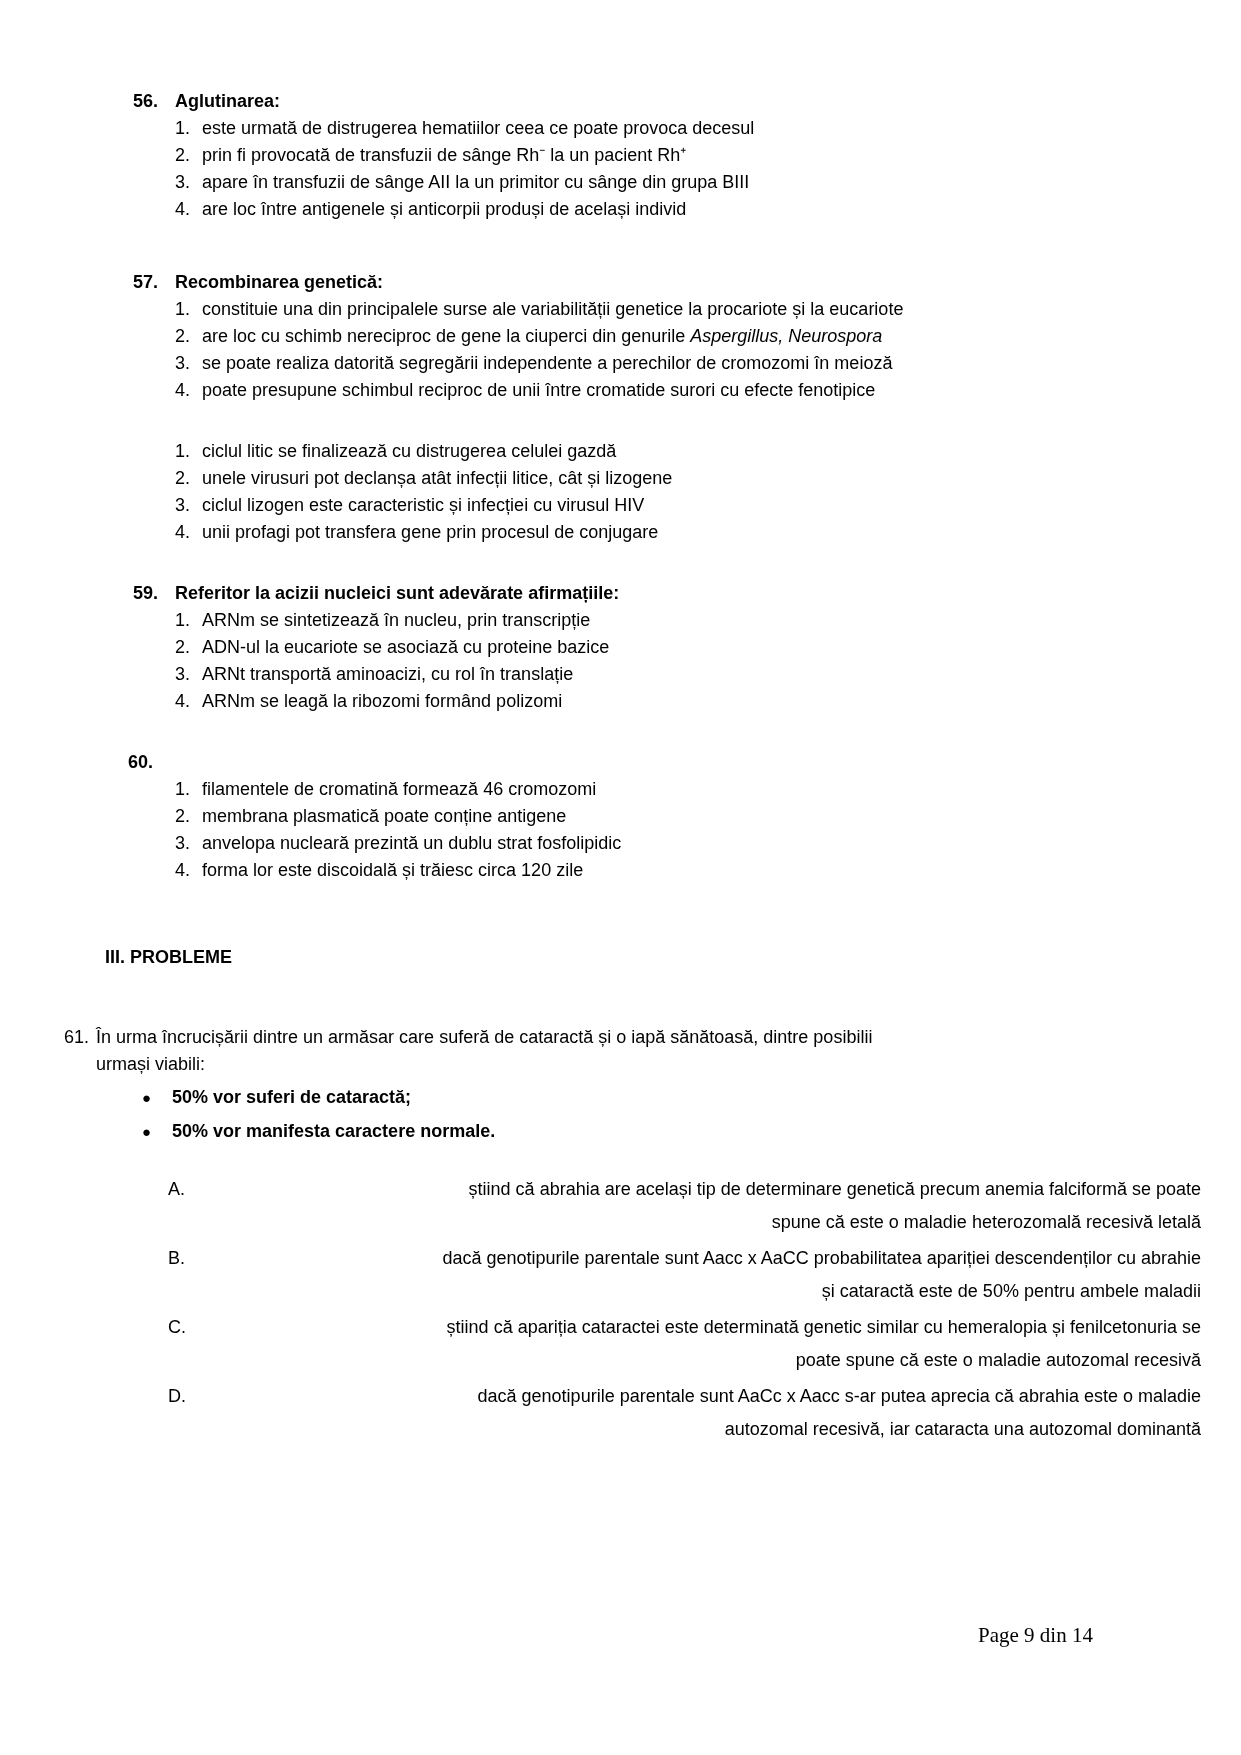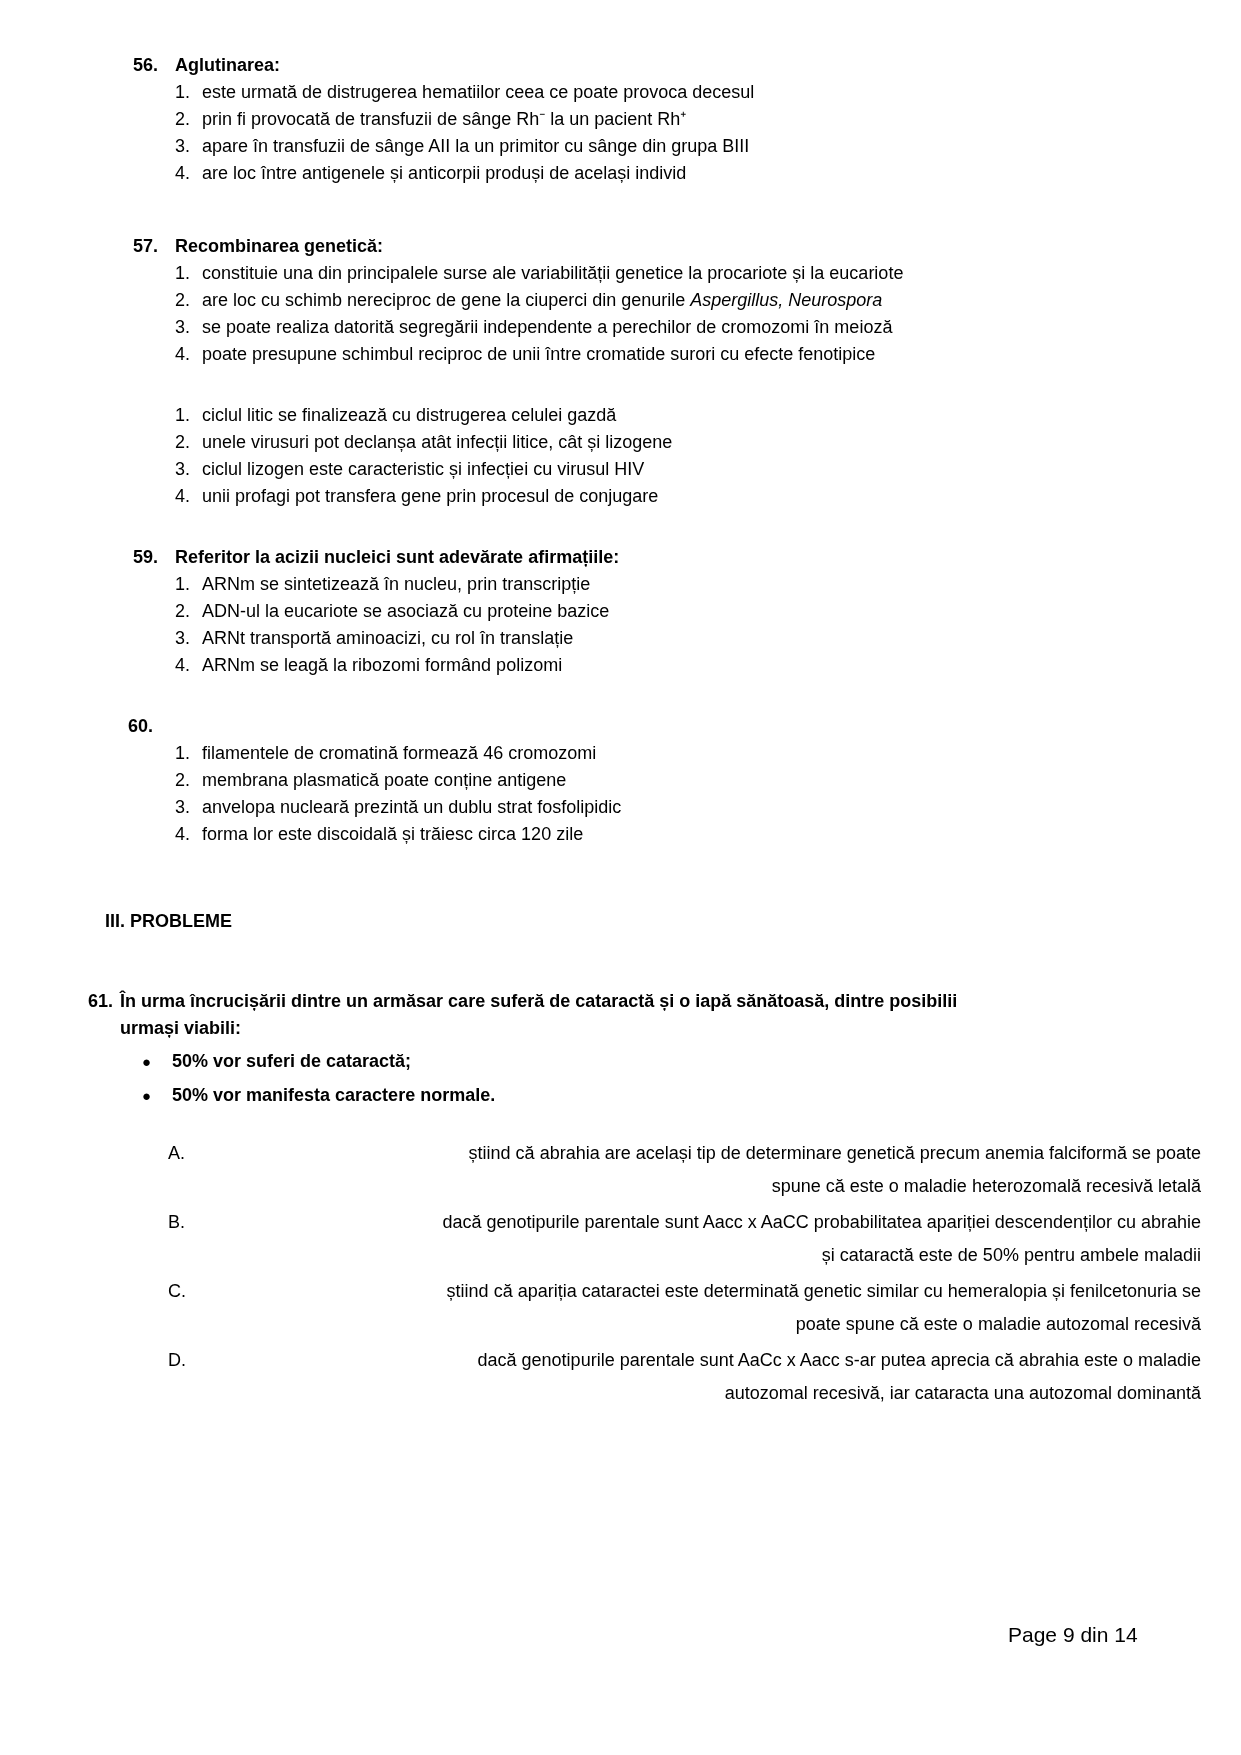--- a/index.html
+++ b/index.html
@@ -7,21 +7,21 @@
   .page {
     position:relative;
     width:1241px; height:1755px;
     margin:0 auto;
     background:#ffffff;
     color:#000000;
     font-family:"Liberation Sans", sans-serif;
     font-size:18px;
     overflow:hidden;
   }
-  .content { padding-top:52px; }
+  .content { padding-top:88px; }
 
   
   .question { margin-left:133px; margin-right:40px; margin-bottom:34px; }
   .question.first { margin-bottom:46px; }
   .q-head { display:flex; font-weight:bold; line-height:27px; }
   .q-num { width:42px; flex:0 0 42px; }
   .q-items { margin-left:42px; }
   .q-item { display:flex; line-height:27px; }
   .i-num { width:27px; flex:0 0 27px; }
   .i-text { flex:1; }
@@ -32,38 +32,38 @@
   .question.q60 .q-num { width:33px; flex:0 0 33px; }
   .question.q60 .q-items { margin-left:47px; }
 
   
   .section-heading {
     margin:60px 40px 0 105px;
     font-weight:bold; line-height:27px;
   }
 
   
-  .problem-head { display:flex; margin:53px 40px 0 88px; font-weight:bold; line-height:27px; }
+  .problem-head { display:flex; margin:53px 40px 0 64px; font-weight:normal; line-height:27px; }
   .p-num { width:32px; flex:0 0 32px; }
   .p-title { white-space:pre-line; }
   .bullet { display:flex; margin:6px 40px 0 142px; font-weight:bold; line-height:27px; }
   .bullet + .bullet { margin-top:7px; }
   .b-marker { width:30px; flex:0 0 30px; font-size:15px; }
   .note { margin:4px 40px 0 105px; font-weight:bold; line-height:27px; white-space:pre-line; }
 
   .options { margin:28px 40px 0 168px; }
   .option { display:flex; line-height:33px; margin-bottom:3px; }
   .o-letter { width:36px; flex:0 0 36px; }
   .o-text { flex:1; white-space:pre-line;text-align:right; }
 
   
   .footer {
     position:absolute; left:978px; top:1622px;
-    font-family:Liberation Sans, sans-serif;
-    font-size:21px; line-height:26px;margin-left:30px;
+    font-family:Liberation Serif, serif;
+    font-size:21px; line-height:26px;
   }
 </style>
 </head>
 <body>
 
 <div class="page">
   <div class="content">
 
     <div class="question first">
       <div class="q-head">

